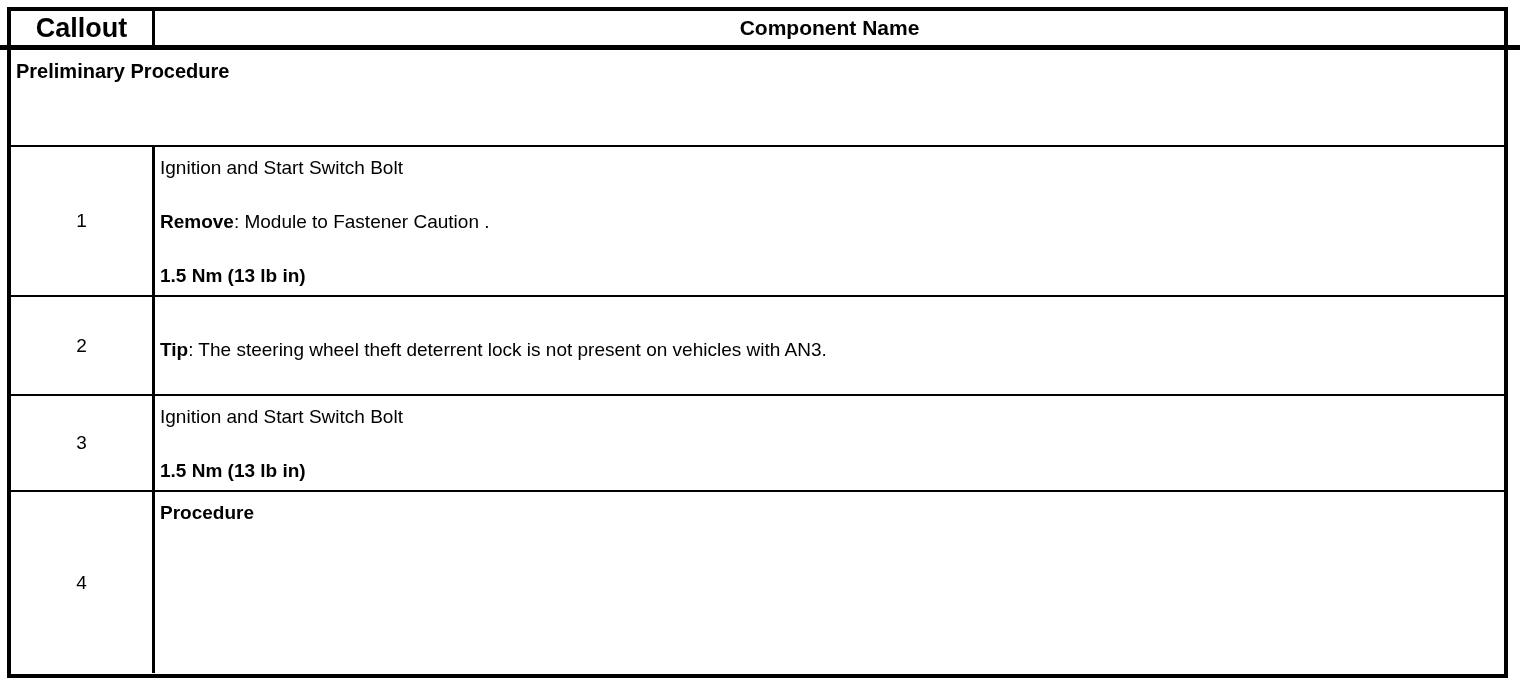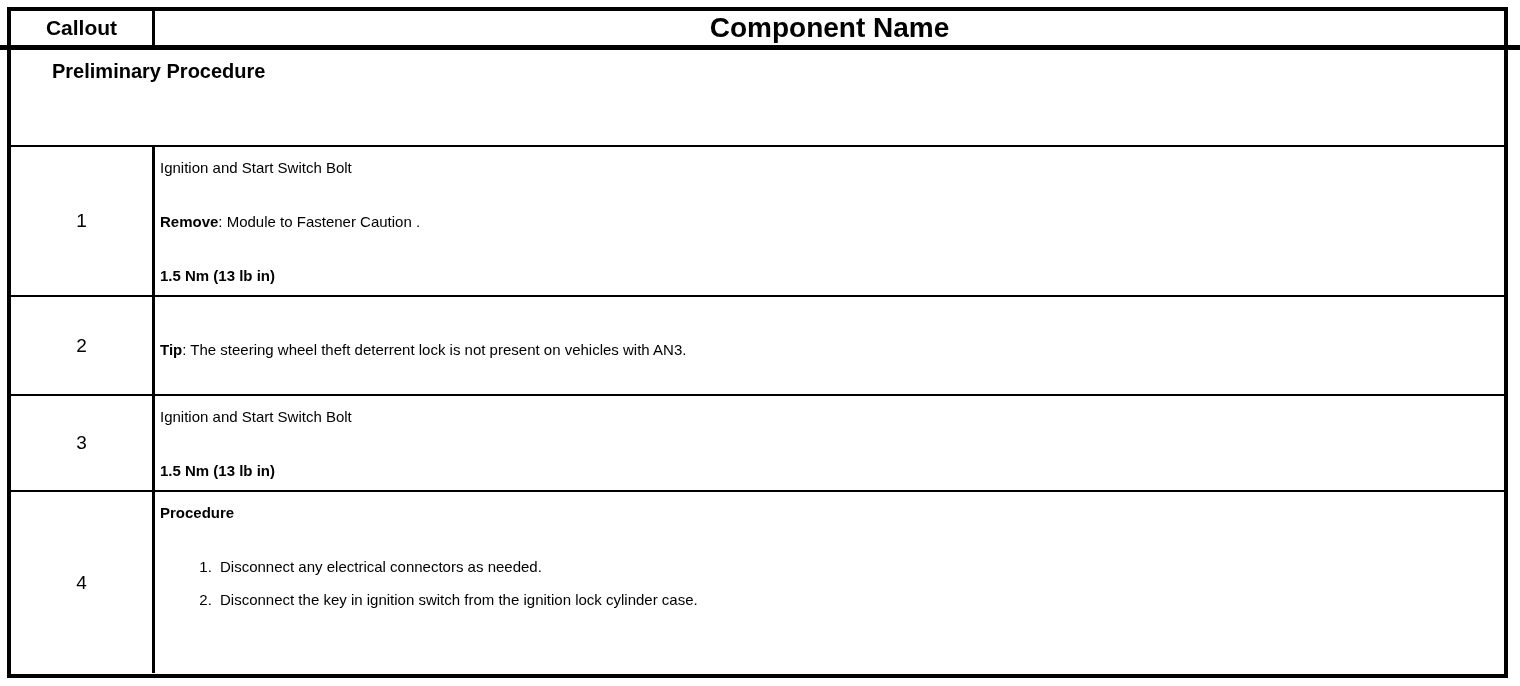--- a/index.html
+++ b/index.html
@@ -36,36 +36,36 @@
 
   .callout-cell {
     width: 144px; flex: 0 0 144px;
     border-right: 3px solid #000;
     display: flex; align-items: center; justify-content: center;
     font-size: 19px;
   }
   .component-cell {
     flex: 1 1 auto;
     padding: 10px 8px 12px 5px;
-    font-size: 15px; line-height: 22px;
+    font-size: 19px; line-height: 22px;
   }
 
   .header-callout {
     width: 144px; flex: 0 0 144px;
     border-right: 3px solid #000;
     display: flex; align-items: center; justify-content: center;
-    font-weight: bold; font-size: 21px;
+    font-weight: bold; font-size: 27px;
   }
   .header-component {
     flex: 1 1 auto;
     display: flex; align-items: center; justify-content: center;
-    font-weight: bold; font-size: 28px;
+    font-weight: bold; font-size: 21px;
   }
 
-  .prelim-pad { padding: 10px 8px 6px 5px; font-size: 19px; line-height: 22px; margin-left: 36px; }
+  .prelim-pad { padding: 10px 8px 6px 5px; font-size: 19px; line-height: 22px; }
   .prelim-title { font-weight: bold; font-size: 20px; margin: 0; }
   .prelim-text  { margin: 32px 0 0 0; }
 
   p.cell-line { margin: 0; }
   p.cell-gap  { margin: 32px 0 0 0; }
   .bold { font-weight: bold; }
 
   .procedure-title { margin: 32px 0 0 52px; font-weight: bold; }
   ol.steps {
     margin: 32px 0 0 0;
@@ -113,24 +113,20 @@
       <div class="component-cell">
         <p class="cell-line">Ignition and Start Switch Bolt</p>
         <p class="cell-gap bold">1.5 Nm (13 lb in)</p>
       </div>
     </div>
 
     <div class="t-row row-item-4">
       <div class="callout-cell">4</div>
       <div class="component-cell">
         <p class="cell-line procedure-title">Procedure</p>
-        <ol class="steps">
-          <li>Disconnect any electrical connectors as needed.</li>
-          <li>Disconnect the key in ignition switch from the ignition lock cylinder case.</li>
-        </ol>
       </div>
     </div>
 
   </div>
 
   <div class="header-rule"></div>
 
 </div>
 
 </body></html>

